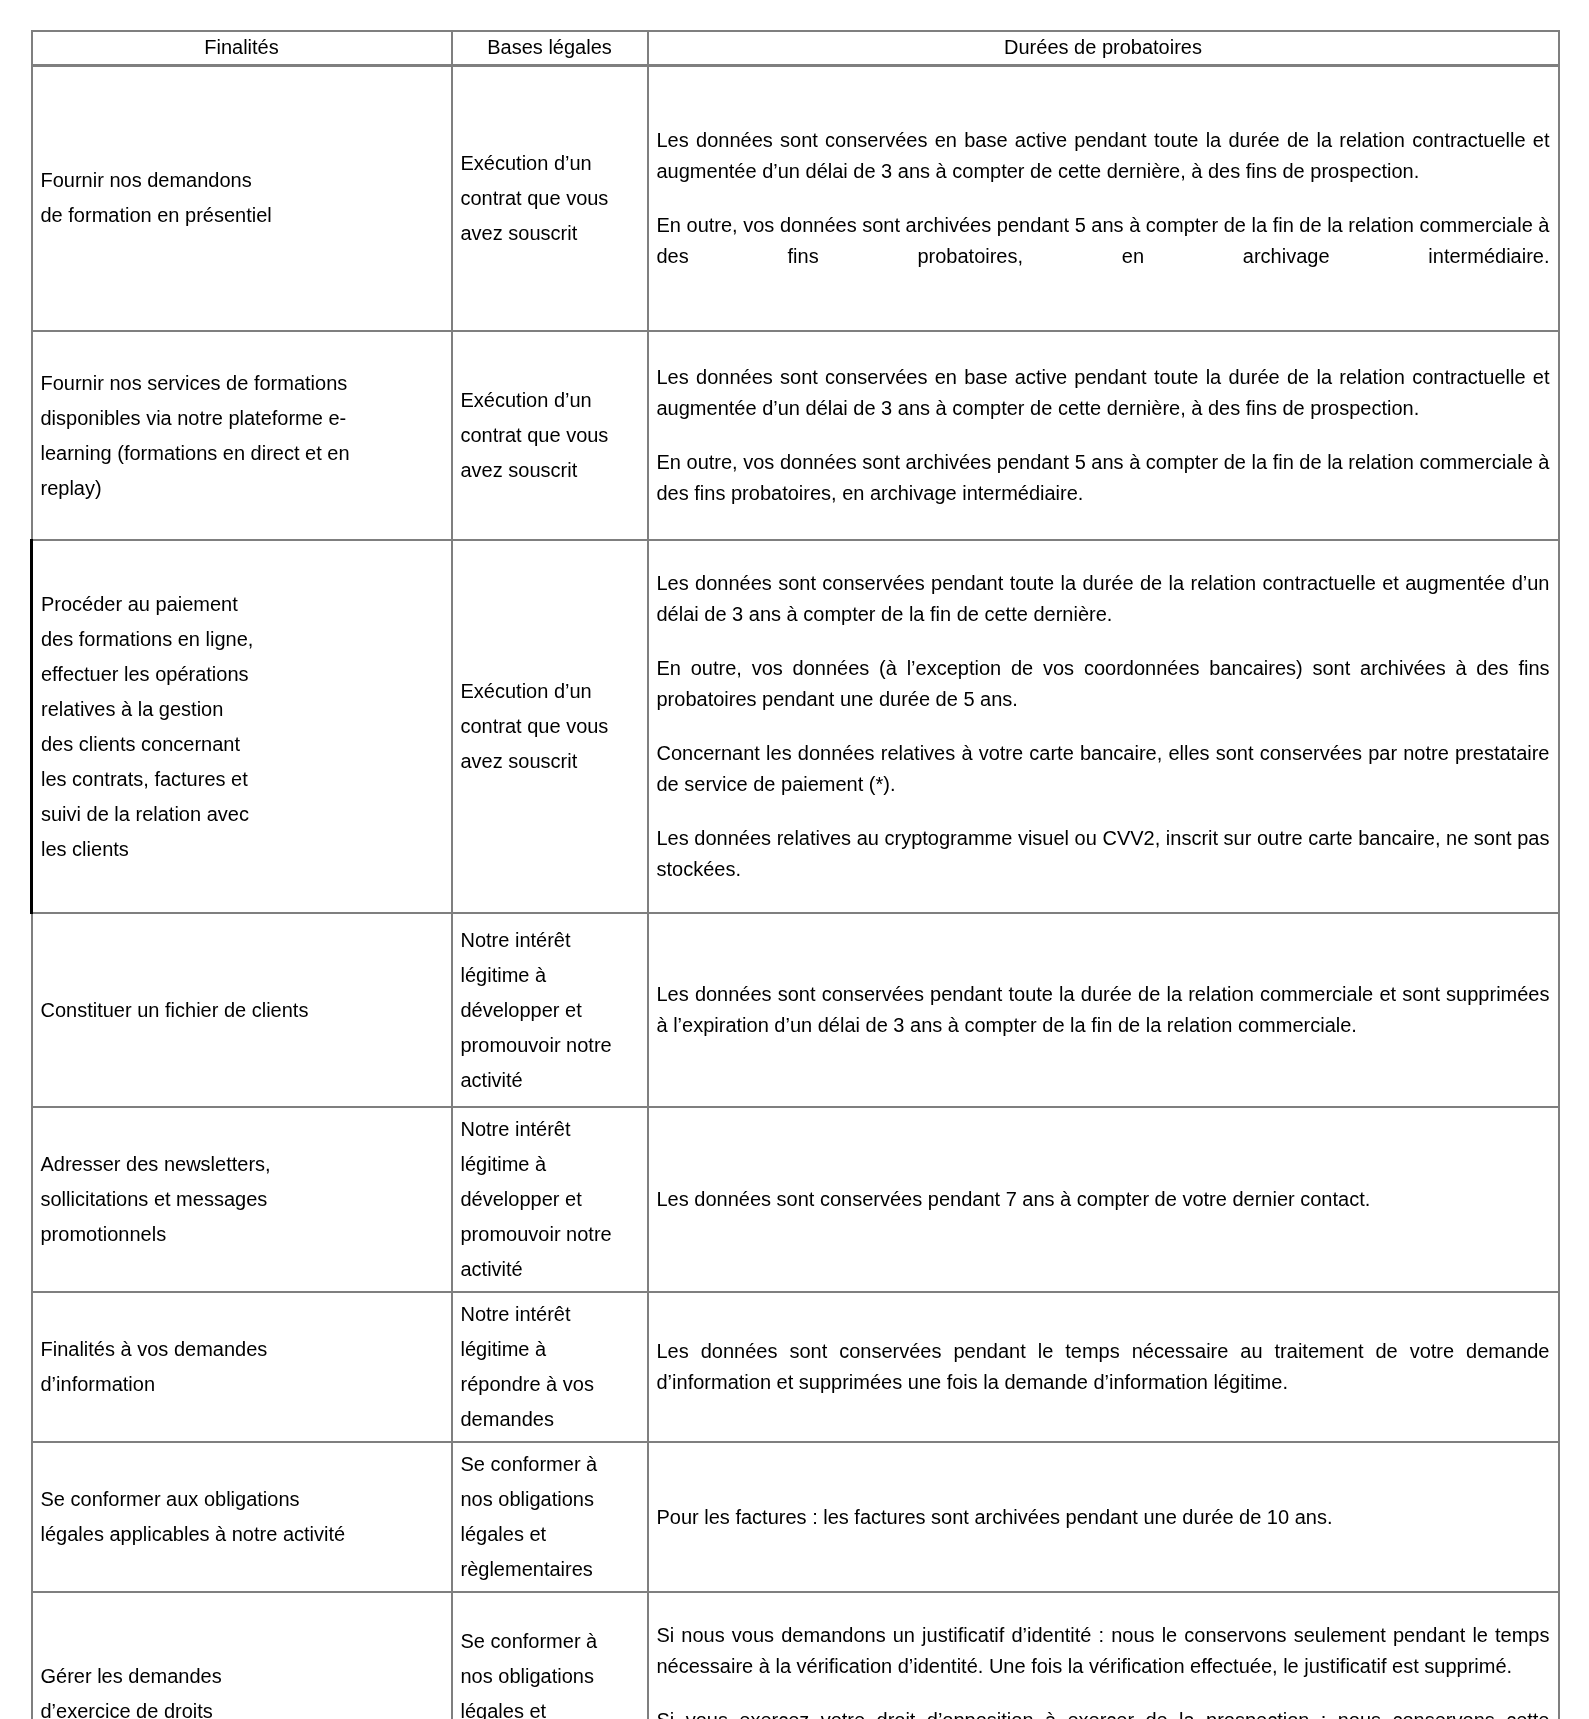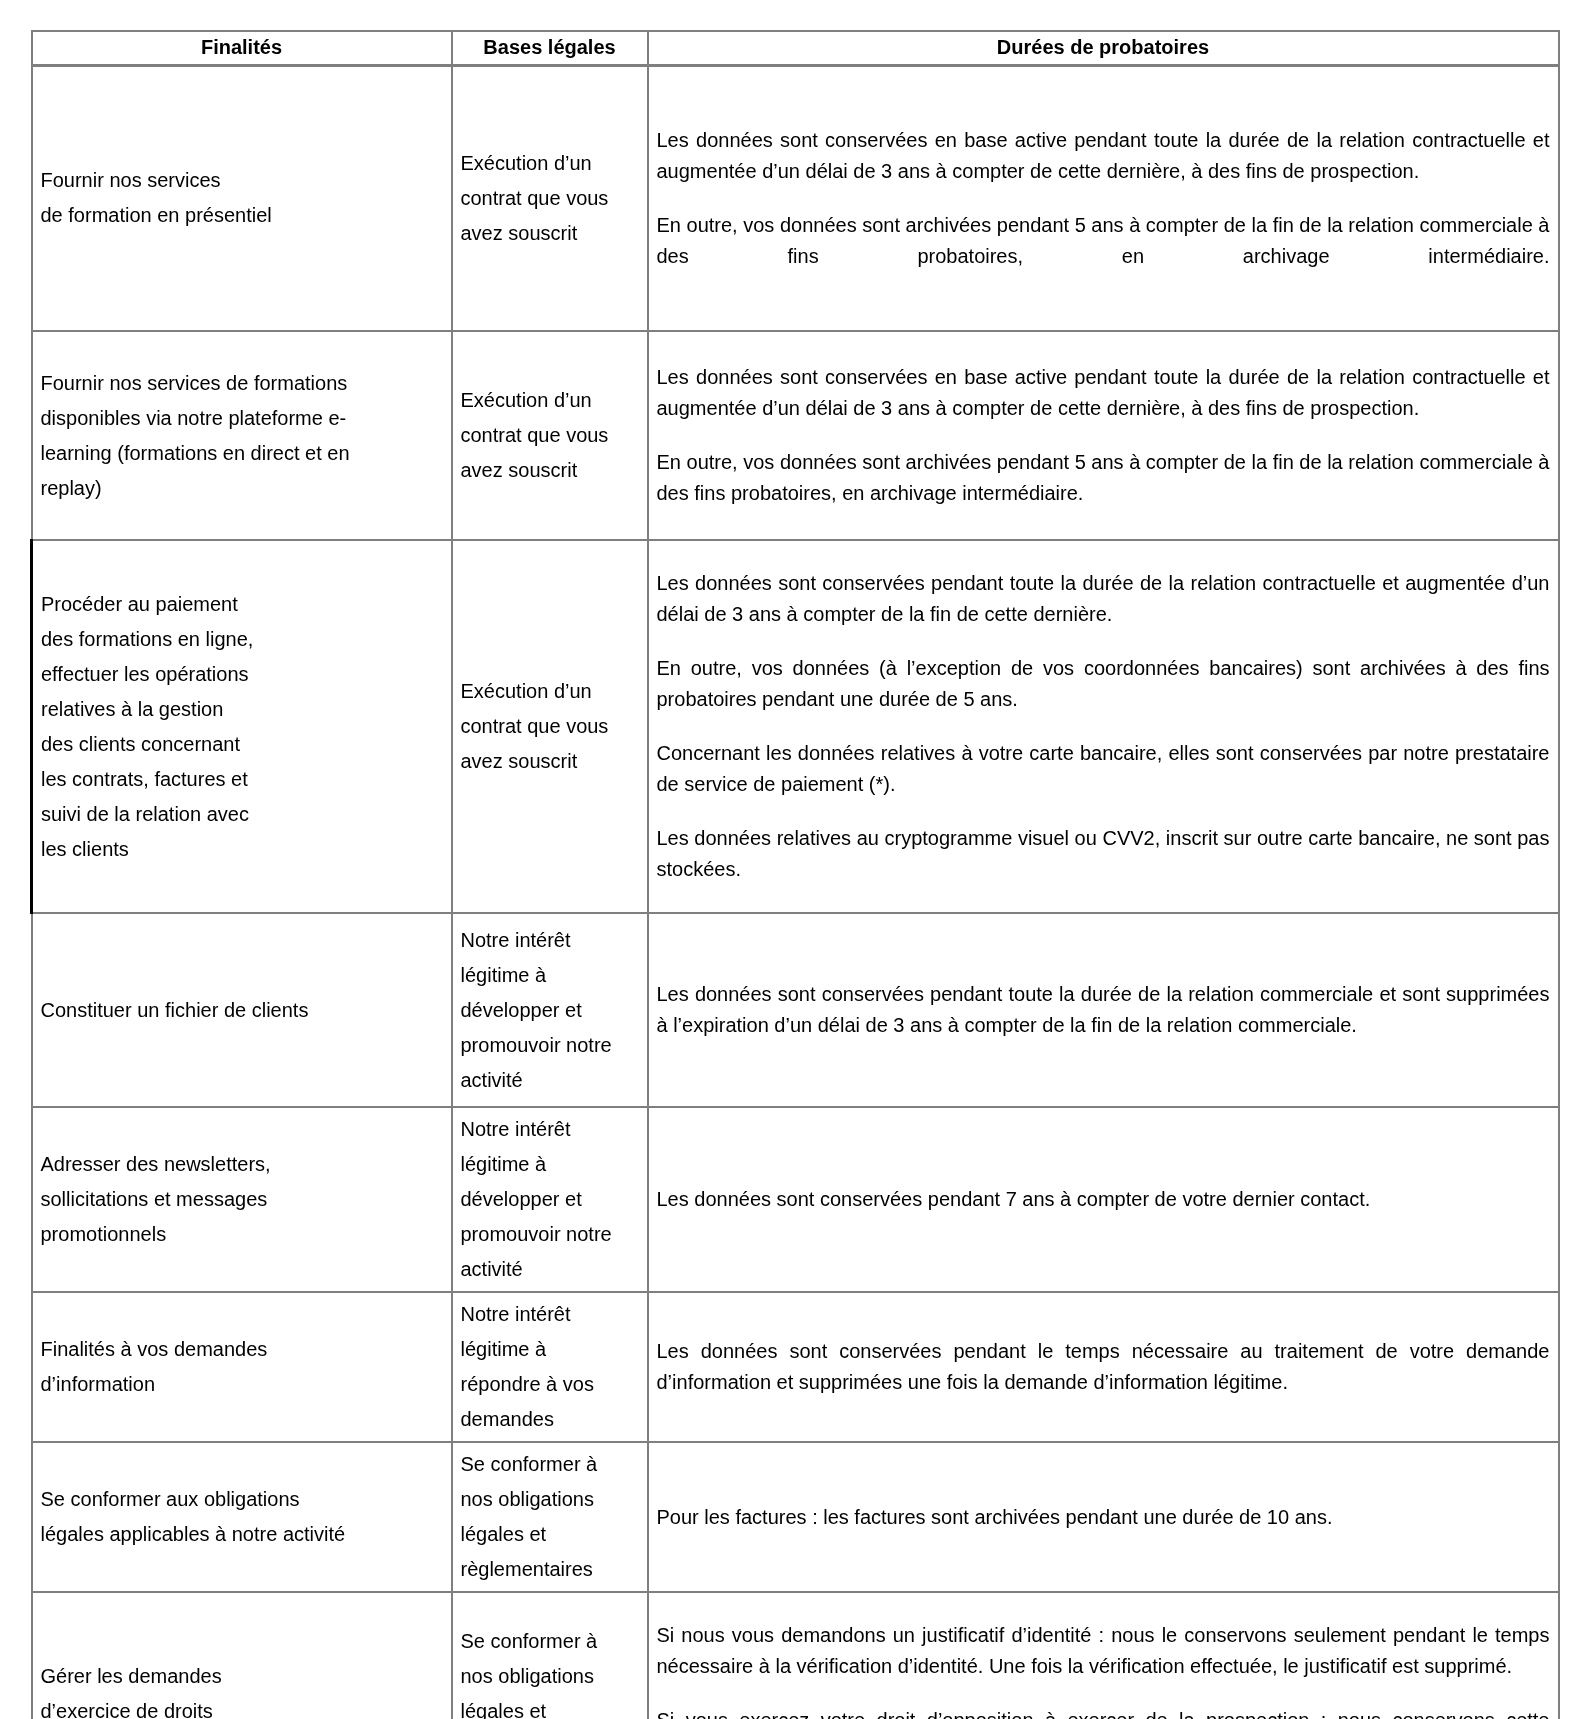--- a/index.html
+++ b/index.html
@@ -29,21 +29,21 @@
   table.retention td {
     border: 2px solid #7f7f7f;
     vertical-align: middle;
     font-size: 20px;
     padding: 4px 8px;
     box-sizing: border-box;
     overflow: hidden;
   }
   table.retention thead tr { height: 34px; }
   table.retention th {
-    font-weight: bold;
+    font-weight: normal;
     text-align: center;
     padding: 2px 4px;
     border-bottom: 3px solid #7f7f7f;
   }
 
   
   tbody tr:nth-child(1) { height: 266px; }
   tbody tr:nth-child(2) { height: 209px; }
   tbody tr:nth-child(3) { height: 225px; }
   tbody tr:nth-child(4) { height: 194px; }
@@ -86,21 +86,21 @@
     </colgroup>
     <thead>
       <tr>
         <th>Finalités</th>
         <th>Bases légales</th>
         <th>Durées de probatoires</th>
       </tr>
     </thead>
     <tbody>
         <tr>
-          <td class="col-finalite">Fournir nos services
+          <td class="col-finalite">Fournir nos demandons
 de formation en présentiel</td>
           <td class="col-base">Exécution d’un
 contrat que vous
 avez souscrit</td>
           <td class="col-duree">
             <p>Les données sont conservées en base active pendant toute la durée de la relation contractuelle et augmentée d’un délai de 3 ans à compter de cette dernière, à des fins de prospection.</p>
             <p>En outre, vos données sont archivées pendant 5 ans à compter de la fin de la relation commerciale à des fins probatoires, en archivage intermédiaire.</p>
           </td>
         </tr>
         <tr>

